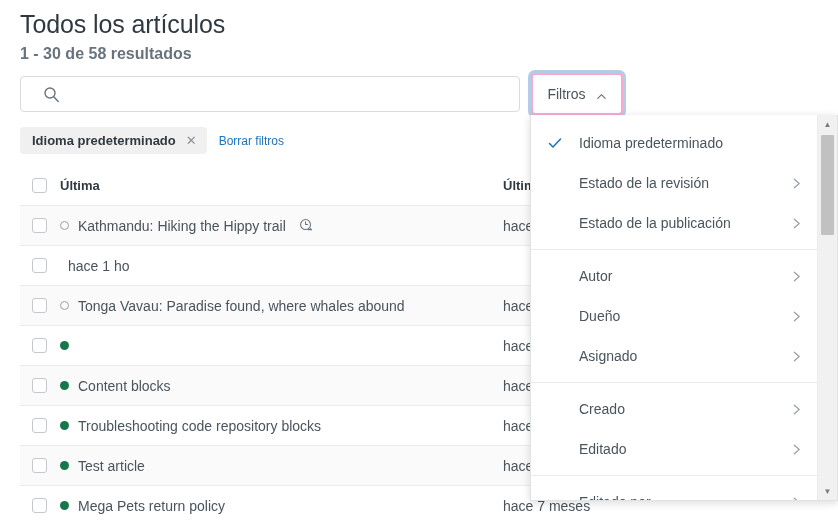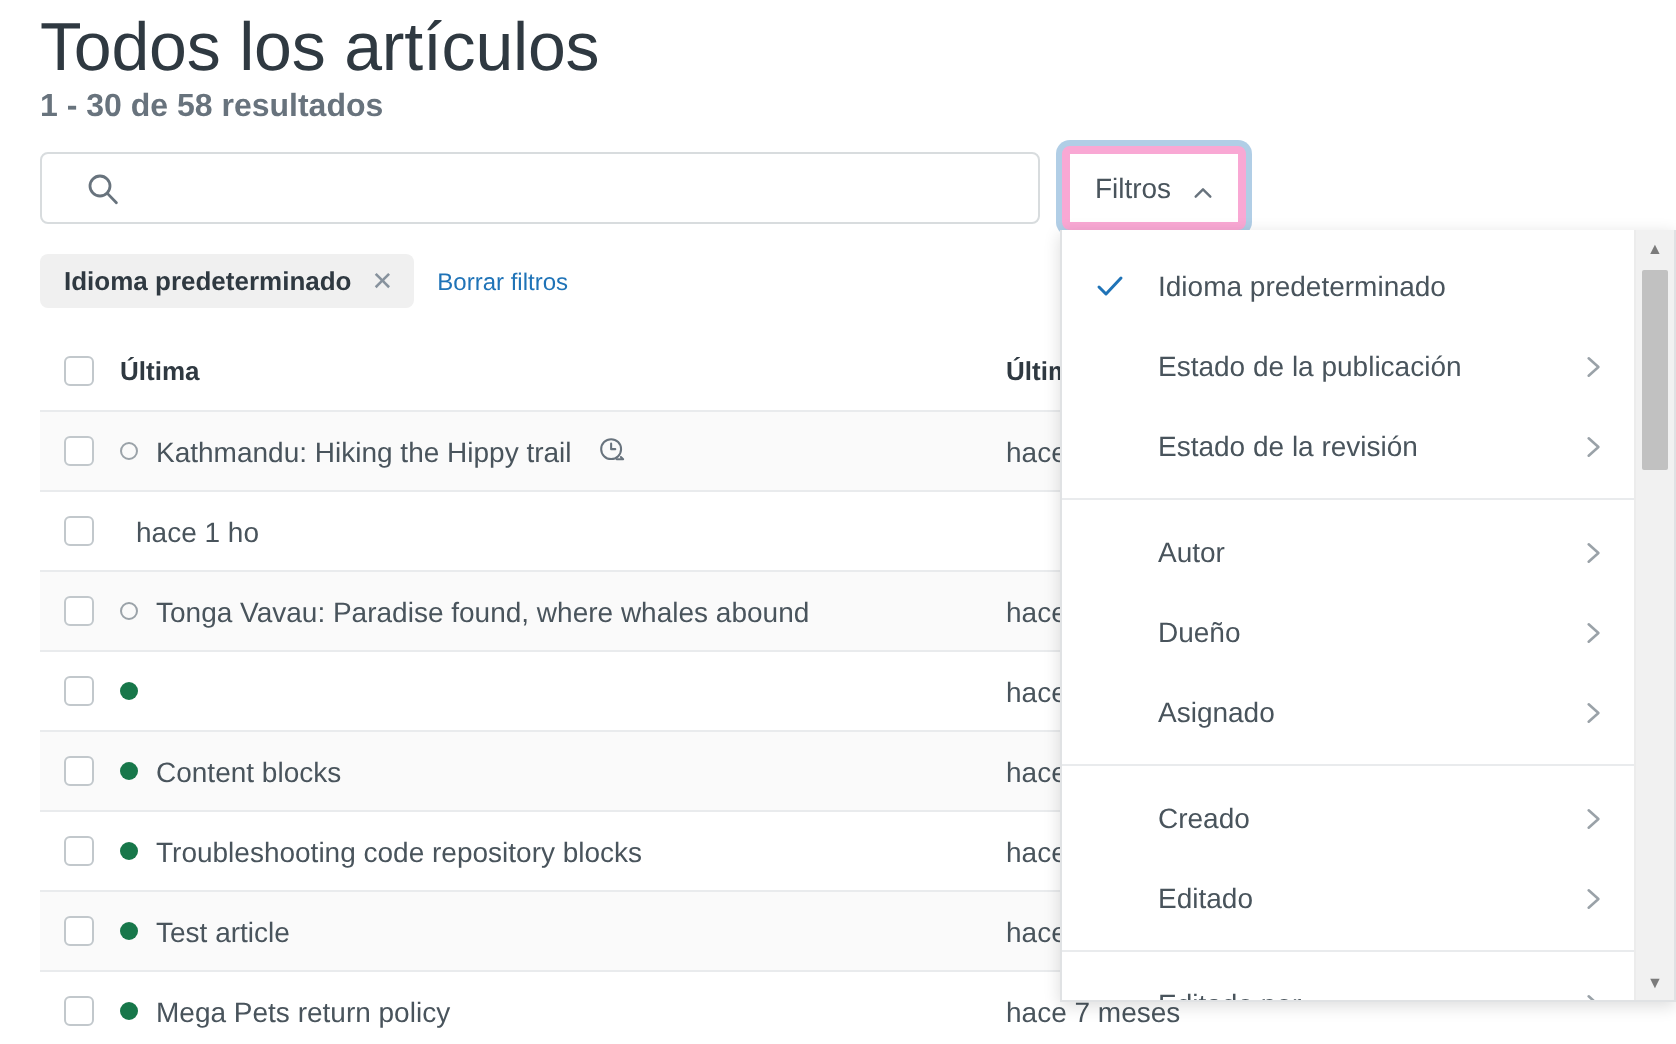--- a/index.html
+++ b/index.html
@@ -18,21 +18,21 @@
   }
 
   
   .page-head {
     position: absolute;
     left: 20px;
     top: 8px;
     width: 600px;
   }
   .page-title {
-    font-size: 34px;
+    font-size: 25px;
     font-weight: 400;
     color: #2f3941;
     letter-spacing: -0.1px;
     line-height: 32px;
     margin: 0;
   }
   .results-count {
     font-size: 16px;
     color: #68737d;
     line-height: 18px;
@@ -83,21 +83,21 @@
   .search-input::placeholder { color: #a4a9ad; }
 
   .filtros-btn {
     position: absolute;
     left: 511px;
     top: -3px;
     width: 92px;
     height: 42px;
     box-sizing: border-box;
     background: #ffffff;
-    border: 4px solid #f9a8d4;
+    border: 2px solid #f9a8d4;
     border-radius: 4px;
     box-shadow: 0 0 0 3px rgba(31,115,183,0.35);
     display: flex;
     align-items: center;
     justify-content: center;
     gap: 10px;
     cursor: pointer;
     font-size: 14px;
     color: #49545c;
   }
@@ -508,31 +508,31 @@
       <span class="check">
         <svg viewBox="0 0 16 16" fill="none" stroke="currentColor" stroke-width="1.5" stroke-linecap="round" stroke-linejoin="round">
           <polyline points="2.5,8.5 6,12 13.5,4"></polyline>
         </svg>
       </span>
       <span class="mlabel">Idioma predeterminado</span>
     </div>
 
     <div class="menu-item">
       <span class="spacer"></span>
+      <span class="mlabel">Estado de la revisión</span>
+      <span class="chev-right">
+        <svg viewBox="0 0 12 12" fill="none" stroke="currentColor" stroke-width="1.2" stroke-linecap="round" stroke-linejoin="round">
+          <polyline points="4,2 8.5,6 4,10"></polyline>
+        </svg>
+      </span>
+    </div>
+
+    <div class="menu-item">
+      <span class="spacer"></span>
       <span class="mlabel">Estado de la publicación</span>
-      <span class="chev-right">
-        <svg viewBox="0 0 12 12" fill="none" stroke="currentColor" stroke-width="1.2" stroke-linecap="round" stroke-linejoin="round">
-          <polyline points="4,2 8.5,6 4,10"></polyline>
-        </svg>
-      </span>
-    </div>
-
-    <div class="menu-item">
-      <span class="spacer"></span>
-      <span class="mlabel">Estado de la revisión</span>
       <span class="chev-right">
         <svg viewBox="0 0 12 12" fill="none" stroke="currentColor" stroke-width="1.2" stroke-linecap="round" stroke-linejoin="round">
           <polyline points="4,2 8.5,6 4,10"></polyline>
         </svg>
       </span>
     </div>
 
     <div class="menu-sep"></div>
 
     <div class="menu-item">

